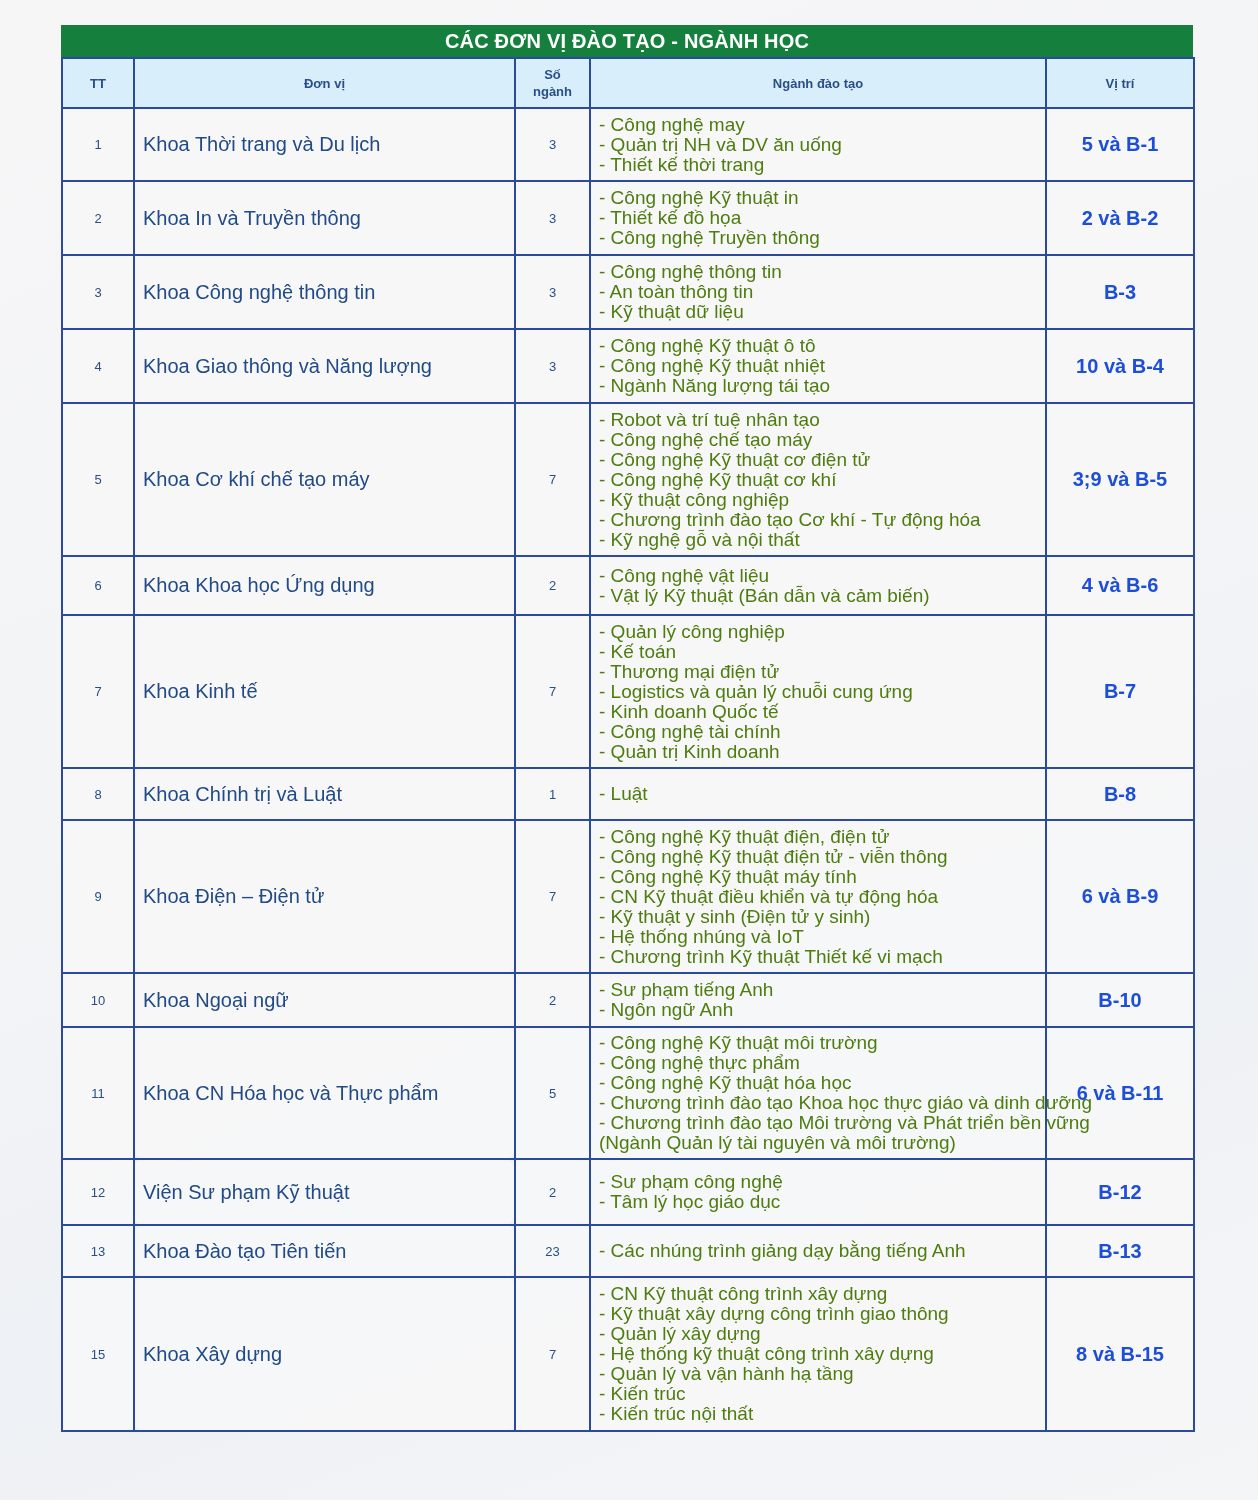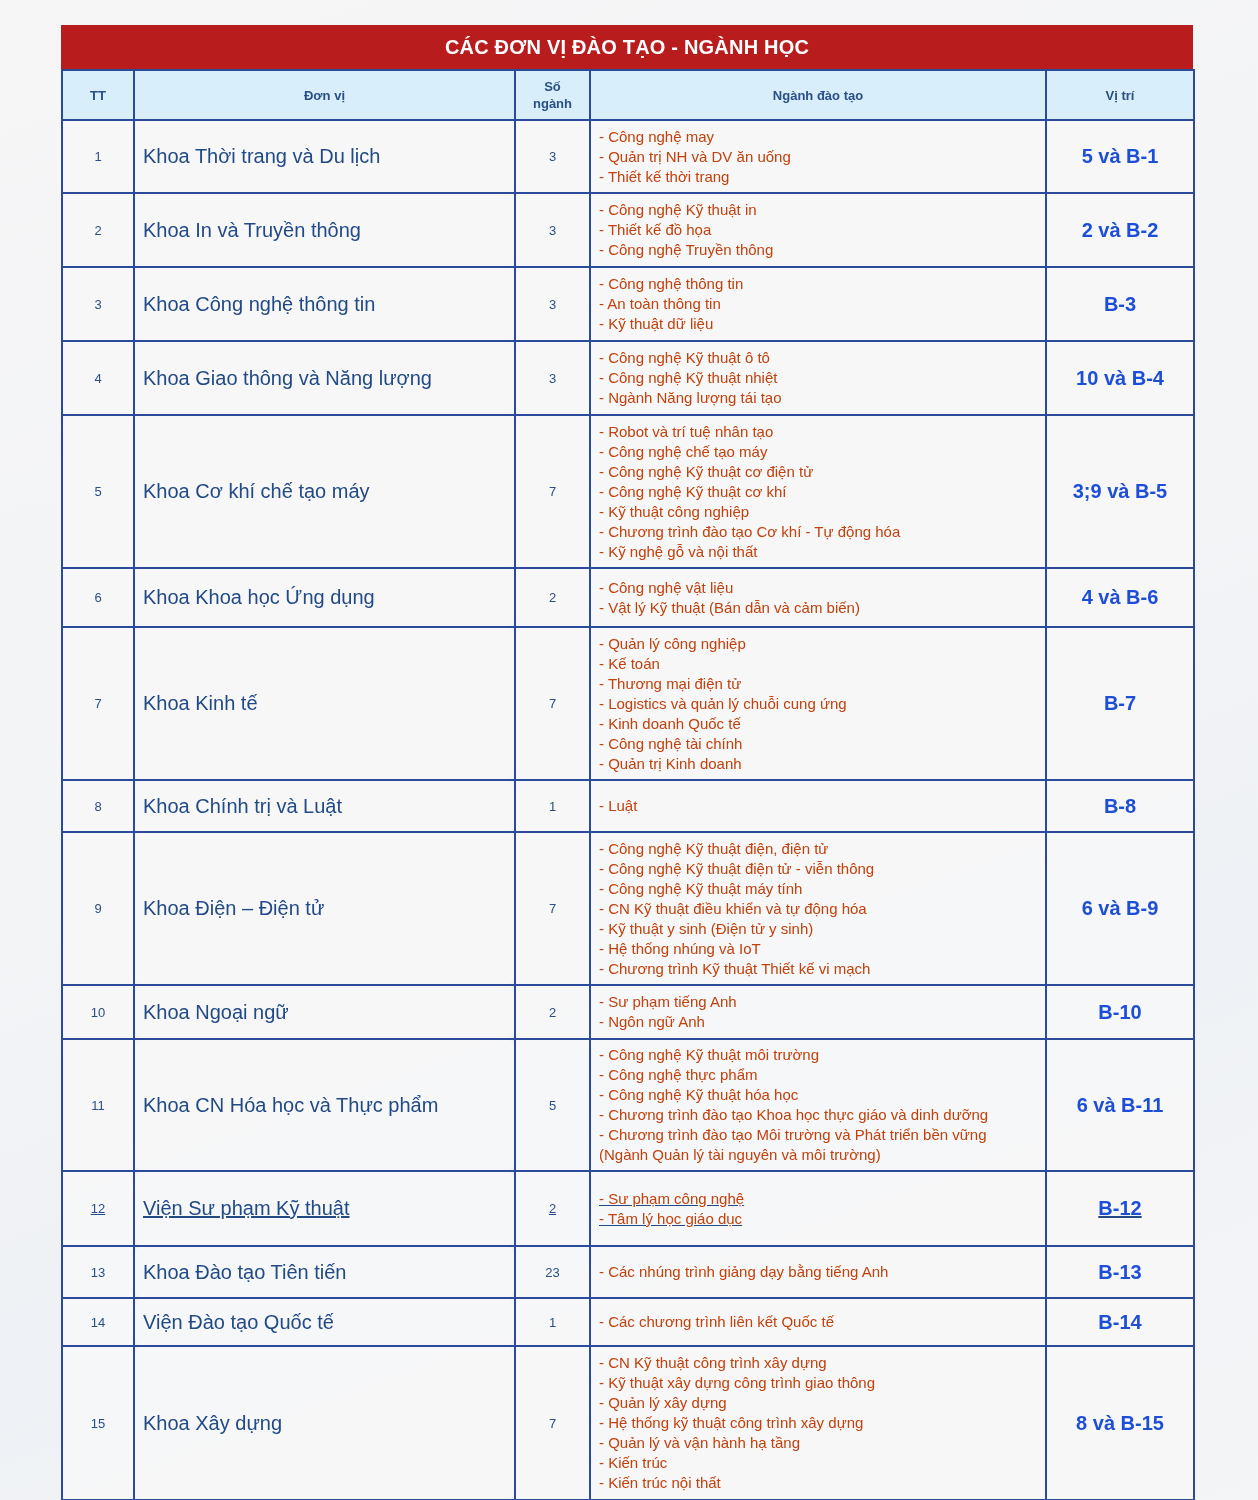--- a/index.html
+++ b/index.html
@@ -4,39 +4,39 @@
 <style>
   html, body { margin: 0; padding: 0; }
   body {
     width: 1258px; height: 1500px;
     background: linear-gradient(160deg, #f6f6f7 0%, #f3f4f6 45%, #eef1f5 70%, #f4f5f7 100%);
     font-family: "Liberation Sans", "DejaVu Sans", sans-serif;
     position: relative; overflow: hidden;
   }
   .wrap { position: absolute; left: 61px; top: 25px; width: 1132px; }
   .title-bar {
-    height: 44px; background: #b91c1c;
+    height: 32px; background: #15803d;
     color: #ffffff; font-weight: bold; font-size: 20px;
     display: flex; align-items: center; justify-content: center;
     letter-spacing: 0.2px;
   }
   table {
     border-collapse: collapse; width: 1132px; table-layout: fixed;
     color: #214a86;
   }
   th, td { border: 2px solid #2b4a99; }
   th {
     background: #d8eefb; font-size: 13px; font-weight: bold; color: #2a4f86;
     text-align: center; height: 48px; padding: 0; line-height: 17px;
   }
   td { background: rgba(247,247,248,0.88); padding: 0; }
   td.tt { text-align: center; font-size: 13px; color: #2a4f86; }
   td.unit { font-size: 20px; padding-left: 8px; color: #214a86; border-radius: 10px; }
   td.cnt { text-align: center; font-size: 13px; color: #2a4f86; }
-  td.majors { font-size: 15px; line-height: 20px; padding: 2px 8px; color: #c2410c; }
+  td.majors { font-size: 19px; line-height: 20px; padding: 2px 8px; color: #4d7c0f; }
   td.majors div { white-space: nowrap; }
   td.loc { text-align: center; font-size: 20px; font-weight: bold; color: #1d4ed8; }
 </style>
 </head>
 <body>
 
 <div class="wrap">
   <div class="title-bar">CÁC ĐƠN VỊ ĐÀO TẠO - NGÀNH HỌC</div>
   <table>
     <colgroup>
@@ -184,47 +184,38 @@
           <td class="majors">
             <div>- Công nghệ Kỹ thuật môi trường</div>
             <div>- Công nghệ thực phẩm</div>
             <div>- Công nghệ Kỹ thuật hóa học</div>
             <div>- Chương trình đào tạo Khoa học thực giáo và dinh dưỡng</div>
             <div>- Chương trình đào tạo Môi trường và Phát triển bền vững</div>
             <div>(Ngành Quản lý tài nguyên và môi trường)</div>
           </td>
           <td class="loc">6 và B-11</td>
         </tr>
-        <tr style="height: 75px; text-decoration: underline;">
+        <tr style="height: 66px;">
           <td class="tt">12</td>
           <td class="unit">Viện Sư phạm Kỹ thuật</td>
           <td class="cnt">2</td>
           <td class="majors">
             <div>- Sư phạm công nghệ</div>
             <div>- Tâm lý học giáo dục</div>
           </td>
           <td class="loc">B-12</td>
         </tr>
         <tr style="height: 52px;">
           <td class="tt">13</td>
           <td class="unit">Khoa Đào tạo Tiên tiến</td>
           <td class="cnt">23</td>
           <td class="majors">
             <div>- Các nhúng trình giảng dạy bằng tiếng Anh</div>
           </td>
           <td class="loc">B-13</td>
-        </tr>
-        <tr style="height: 48px;">
-          <td class="tt">14</td>
-          <td class="unit">Viện Đào tạo Quốc tế</td>
-          <td class="cnt">1</td>
-          <td class="majors">
-            <div>- Các chương trình liên kết Quốc tế</div>
-          </td>
-          <td class="loc">B-14</td>
         </tr>
         <tr style="height: 154px;">
           <td class="tt">15</td>
           <td class="unit">Khoa Xây dựng</td>
           <td class="cnt">7</td>
           <td class="majors">
             <div>- CN Kỹ thuật công trình xây dựng</div>
             <div>- Kỹ thuật xây dựng công trình giao thông</div>
             <div>- Quản lý xây dựng</div>
             <div>- Hệ thống kỹ thuật công trình xây dựng</div>

